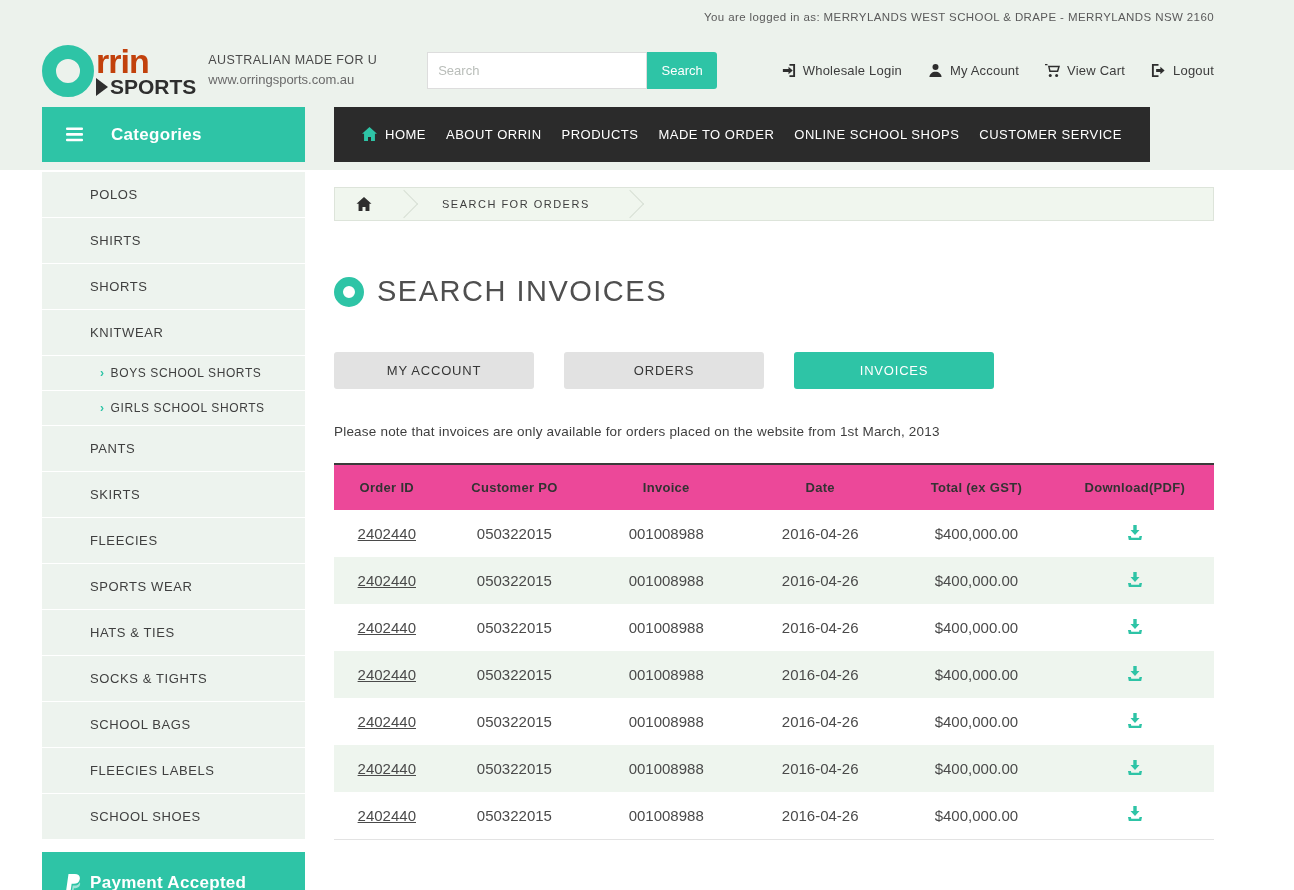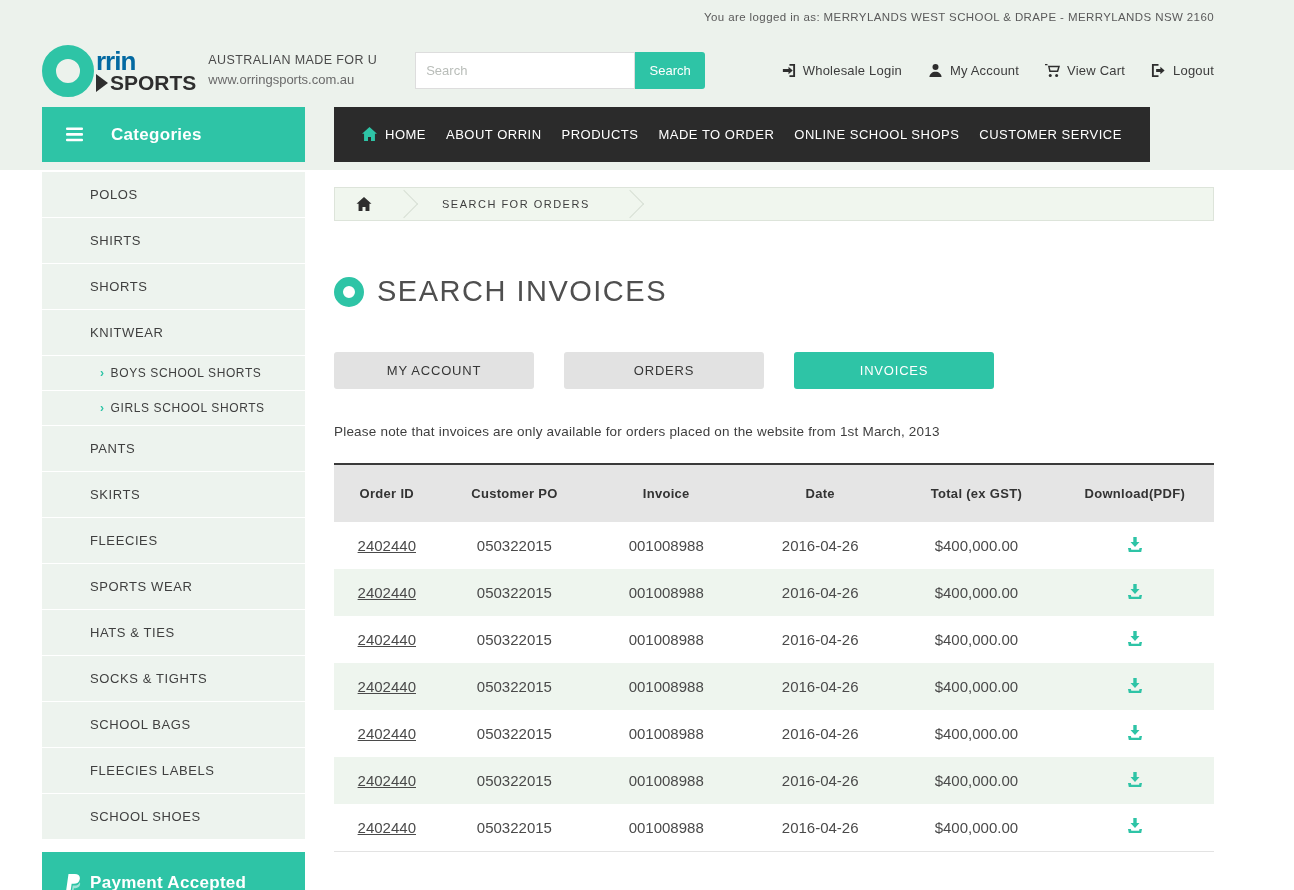--- a/index.html
+++ b/index.html
@@ -24,32 +24,32 @@
   .header-row {
     height:73px; display:flex; align-items:center;
     padding-left:42px; padding-right:80px;
   }
   .logo { display:flex; align-items:center; cursor:pointer; }
   .logo-o {
     width:52px; height:52px; border:14px solid #2ec4a6; border-radius:50%;
     flex:0 0 auto;
   }
   .logo-text { margin-left:2px; display:flex; flex-direction:column; line-height:1; }
-  .logo-rrin { font-size:26px; font-weight:bold; color:#0369a1; letter-spacing:-1px; }
+  .logo-rrin { font-size:34px; font-weight:bold; color:#c2410c; letter-spacing:-1px; }
   .logo-sports-row { display:flex; align-items:center; margin-top:-2px; }
   .logo-triangle {
     width:0; height:0; border-top:9px solid transparent; border-bottom:9px solid transparent;
     border-left:12px solid #2e2e2e; margin-right:2px;
   }
   .logo-sports { font-size:21px; font-weight:bold; color:#2e2e2e; letter-spacing:0; }
   .tagline { margin-left:12px; line-height:1.5; }
   .tagline-1 { font-size:12.5px; color:#4a4a4a; letter-spacing:.4px; }
   .tagline-2 { font-size:13px; color:#6a6a6a; }
 
-  .search-group { display:flex; margin-left:38px; }
+  .search-group { display:flex; margin-left:50px; }
   .search-input {
     width:220px; height:37px; border:1px solid #ddd; background:#fff;
     padding:0 10px; font-size:13px; color:#444; outline:none;
     font-family:"Liberation Sans",sans-serif;
   }
   .search-input::placeholder { color:#b9bdb9; }
   .search-btn {
     width:70px; height:37px; background:#2ec4a6; color:#fff; border:none;
     font-size:13px; border-radius:0 3px 3px 0; cursor:pointer;
     font-family:"Liberation Sans",sans-serif;
@@ -132,21 +132,21 @@
   .tab-btn.active { background:#2ec4a6; color:#ffffff; }
 
   .note-text { margin-top:35px; font-size:13.5px; color:#3e3e3e; letter-spacing:.2px; }
 
   
   .invoice-table {
     margin-top:24px; width:100%; border-collapse:collapse;
     border-top:2px solid #3a3a3a; border-bottom:1px solid #e3e3e3;
   }
   .invoice-table th {
-    height:58px; background:#e5e5e5; font-size:13px; font-weight:bold; color:#333;
+    height:46px; background:#ec4899; font-size:13px; font-weight:bold; color:#333;
     letter-spacing:.3px; text-align:center;
   }
   .invoice-table td { height:47px; font-size:15px; color:#4a4a4a; text-align:center; }
   .invoice-table tbody tr:nth-child(even) td { background:#eef5ee; }
   .order-link { color:#4a4a4a; text-decoration:underline; cursor:pointer; }
   .dl-icon { width:16px; height:15px; fill:#2ec4a6; cursor:pointer; }
 
   .col-order { width:12%; } .col-po { width:17%; } .col-inv { width:17.5%; }
   .col-date { width:17.5%; } .col-total { width:18%; } .col-dl { width:18%; }
 </style>

